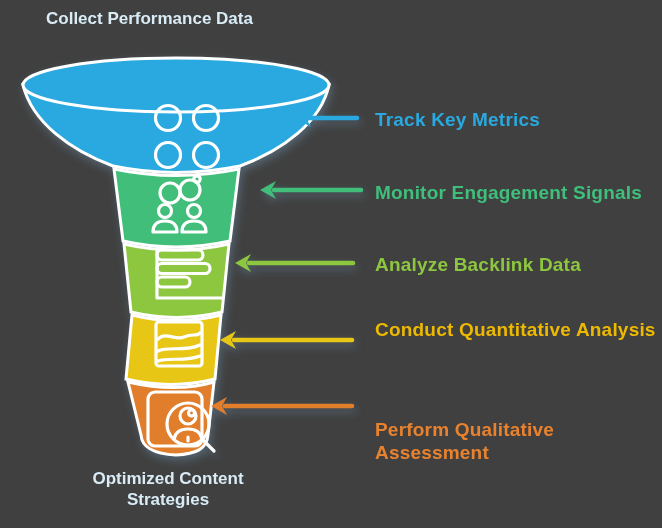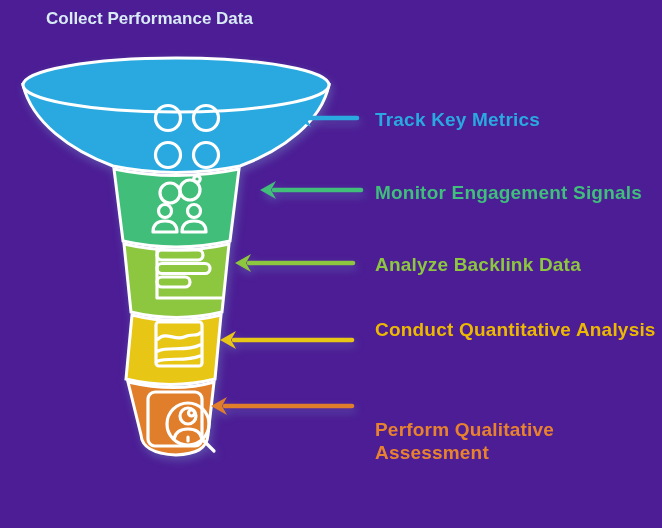--- a/index.html
+++ b/index.html
@@ -1,17 +1,17 @@
 <!DOCTYPE html>
 <html><head>
 <meta charset="utf-8">
 <style>
   html,body{margin:0;padding:0;background:#ffffff;}
   #stage{
-    position:relative;width:662px;height:528px;background:#4c1d95;overflow:hidden;
+    position:relative;width:662px;height:528px;background:#404040;overflow:hidden;
     font-family:"Liberation Sans","DejaVu Sans",sans-serif;
   }
   #funnel-svg{position:absolute;left:0;top:0;filter:drop-shadow(2px 4px 4px rgba(120,170,205,.35));}
   .seg{stroke:#ffffff;stroke-width:3;}
   .icon{fill:none;stroke:#ffffff;stroke-width:3.2;stroke-linecap:round;stroke-linejoin:round;}
   .arrow-line{stroke-width:4.6;stroke-linecap:round;}
   .stage-label{
     position:absolute;left:375px;font-size:19px;font-weight:bold;line-height:23px;
     letter-spacing:.2px;white-space:nowrap;
   }
@@ -109,13 +109,14 @@
       <polygon points="211,406 227,397 222,406 227,415" fill="#e07e2c"></polygon>
     </g>
   </svg>
 
   <div class="stage-label" style="top: 108px; color: rgb(41, 169, 224);">Track Key Metrics</div>
   <div class="stage-label" style="top: 253px; color: rgb(141, 198, 63);">Analyze Backlink Data</div>
   <div class="stage-label" style="top: 181px; color: rgb(63, 190, 124);">Monitor Engagement Signals</div>
   <div class="stage-label" style="top: 318px; color: rgb(237, 185, 0);">Conduct Quantitative Analysis</div>
   <div class="stage-label wrap" style="top: 386px; color: rgb(232, 130, 46);">Perform Qualitative Assessment</div>
 
+  <div class="ghost-text" id="diagram-caption" style="color: rgb(217, 236, 246);">Optimized Content Strategies</div>
 </div>
 
 </body></html>

